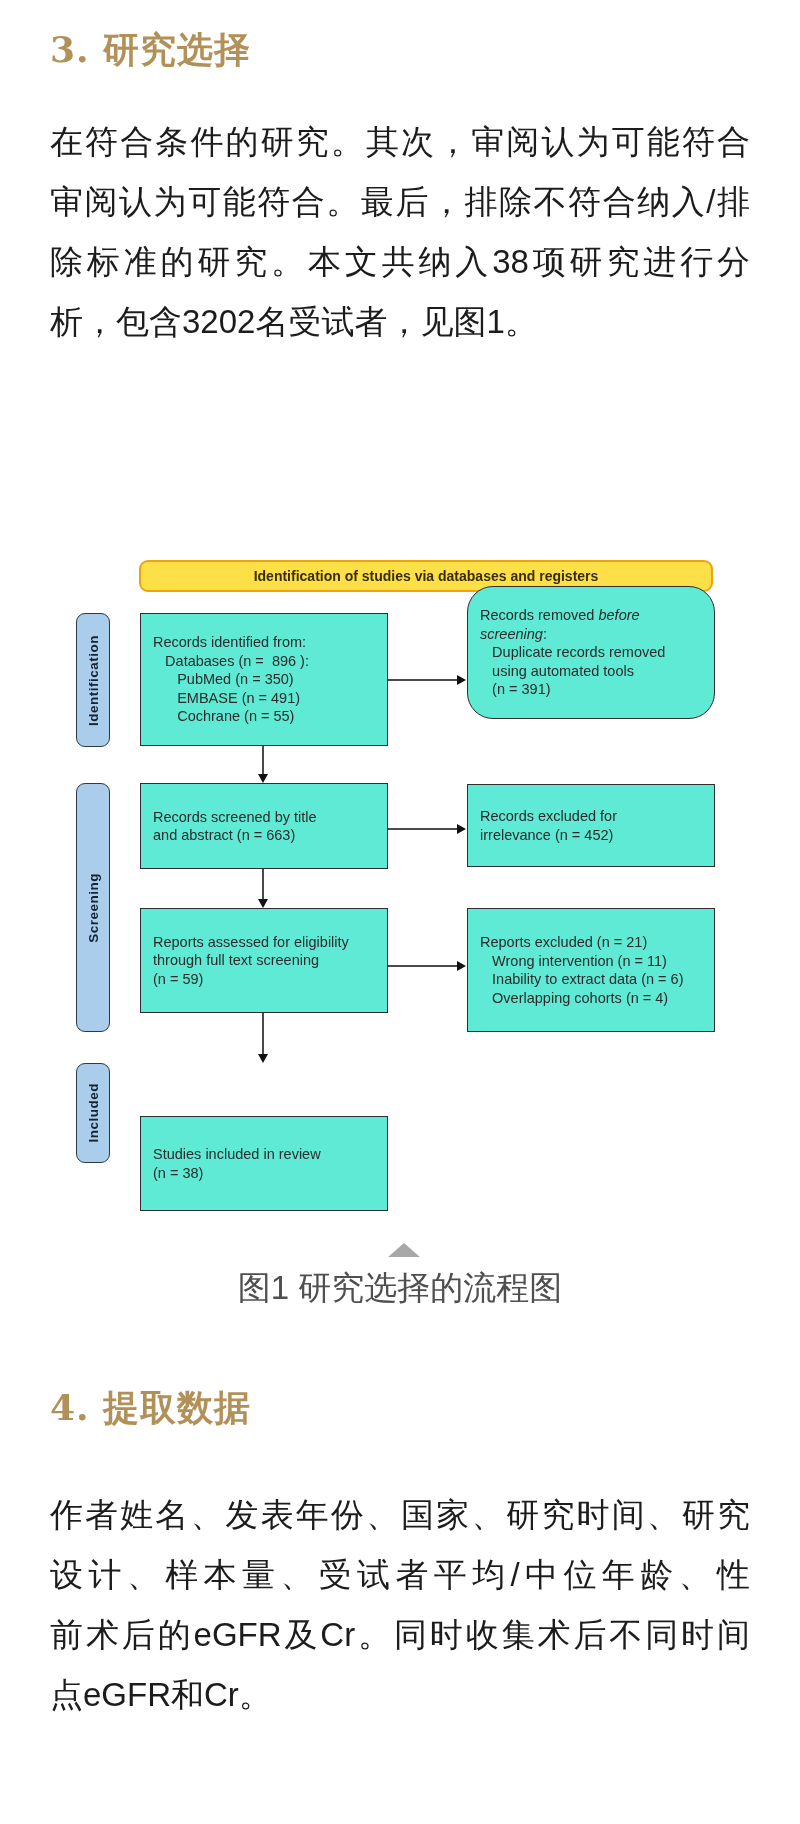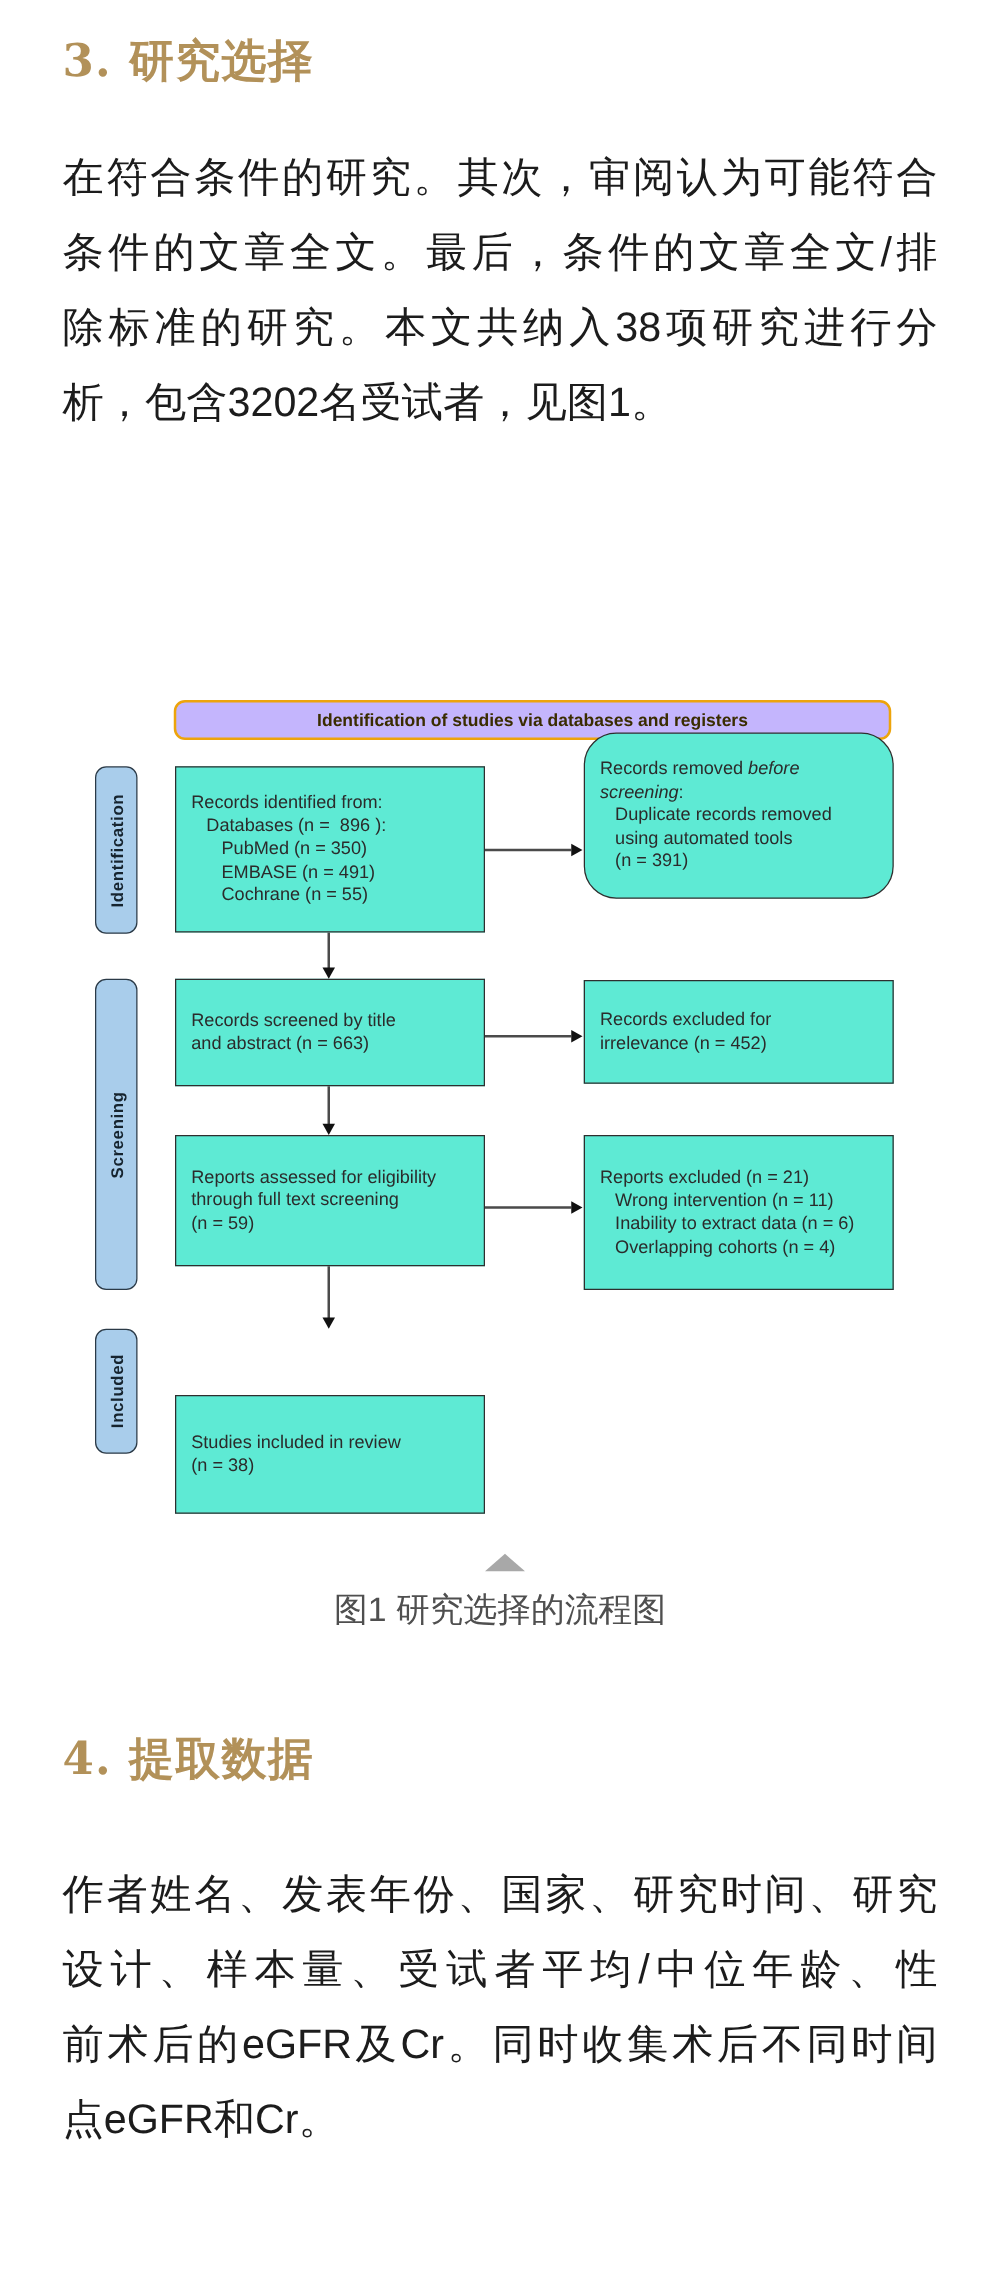--- a/index.html
+++ b/index.html
@@ -7,21 +7,21 @@
        font-family:"Liberation Sans",sans-serif;}
   .abs{position:absolute;}
   
   .sec-heading{left:50px;width:700px;font-family:"DejaVu Serif","Liberation Serif",serif;
        font-weight:bold;font-size:36px;line-height:42px;color:#B29159;letter-spacing:1px;}
   
   .para{left:50px;width:700px;font-size:33px;line-height:60px;color:#1c1c1c;}
   .para-line{text-align:justify;text-align-last:justify;white-space:nowrap;}
   .para-line.last{text-align-last:left;}
   
-  .banner{left:139px;top:560px;width:574px;height:32px;background:#c4b5fd;border:2px solid #EDA40B;
+  .banner{left:139px;top:560px;width:574px;height:32px;background:#fde047;border:2px solid #EDA40B;
        border-radius:9px;box-sizing:border-box;display:flex;align-items:center;justify-content:center;
        font-size:14px;font-weight:bold;color:#3A2C00;}
   .stage{left:76px;width:34px;background:#A9CDEB;border:1.5px solid #2B3A47;border-radius:9px;
        box-sizing:border-box;display:flex;align-items:center;justify-content:center;}
   .stage span{writing-mode:vertical-rl;transform:rotate(180deg);font-size:13.5px;font-weight:bold;
        color:#16242F;letter-spacing:.5px;white-space:nowrap;}
   .fbox{width:248px;background:#5eead4;border:1.5px solid #2E2E2E;box-sizing:border-box;
        display:flex;align-items:center;}
   .fbox .txt{padding-left:12px;padding-right:6px;font-size:14.5px;line-height:18.5px;color:#2B2B2B;
        white-space:pre-wrap;}
@@ -29,31 +29,31 @@
   .rcol{left:467px;}
   .hline{height:1.5px;background:#4A4A4A;}
   .vline{width:1.5px;background:#4A4A4A;}
   .head-right{width:0;height:0;border-top:5px solid transparent;border-bottom:5px solid transparent;
        border-left:9px solid #111111;}
   .head-down{width:0;height:0;border-left:5px solid transparent;border-right:5px solid transparent;
        border-top:9px solid #111111;}
   
   .tri{left:388px;top:1243px;width:0;height:0;border-left:16px solid transparent;
        border-right:16px solid transparent;border-bottom:14px solid #A8A8A8;}
-  .caption{left:0;top:1270px;width:800px;text-align:center;font-size:27px;line-height:36px;color:#4F4F4F;}
+  .caption{left:0;top:1270px;width:800px;text-align:center;font-size:33px;line-height:36px;color:#4F4F4F;}
   .italic{font-style:italic;}
 </style>
 </head>
 <body>
 
 <div class="abs sec-heading" style="top:28px;">3. 研究选择</div>
 
 <div class="abs para" style="top:112px;">
   <div class="para-line">在符合条件的研究。其次，审阅认为可能符合</div>
-  <div class="para-line">条件的文章全文。最后，条件的文章全文/排</div>
+  <div class="para-line">审阅认为可能符合。最后，排除不符合纳入/排</div>
   <div class="para-line">除标准的研究。本文共纳入38项研究进行分</div>
   <div class="para-line last">析，包含3202名受试者，见图1。</div>
 </div>
 
 <div>
 
   <div class="abs banner">
     <span>Identification of studies via databases and registers</span>
   </div>
 

